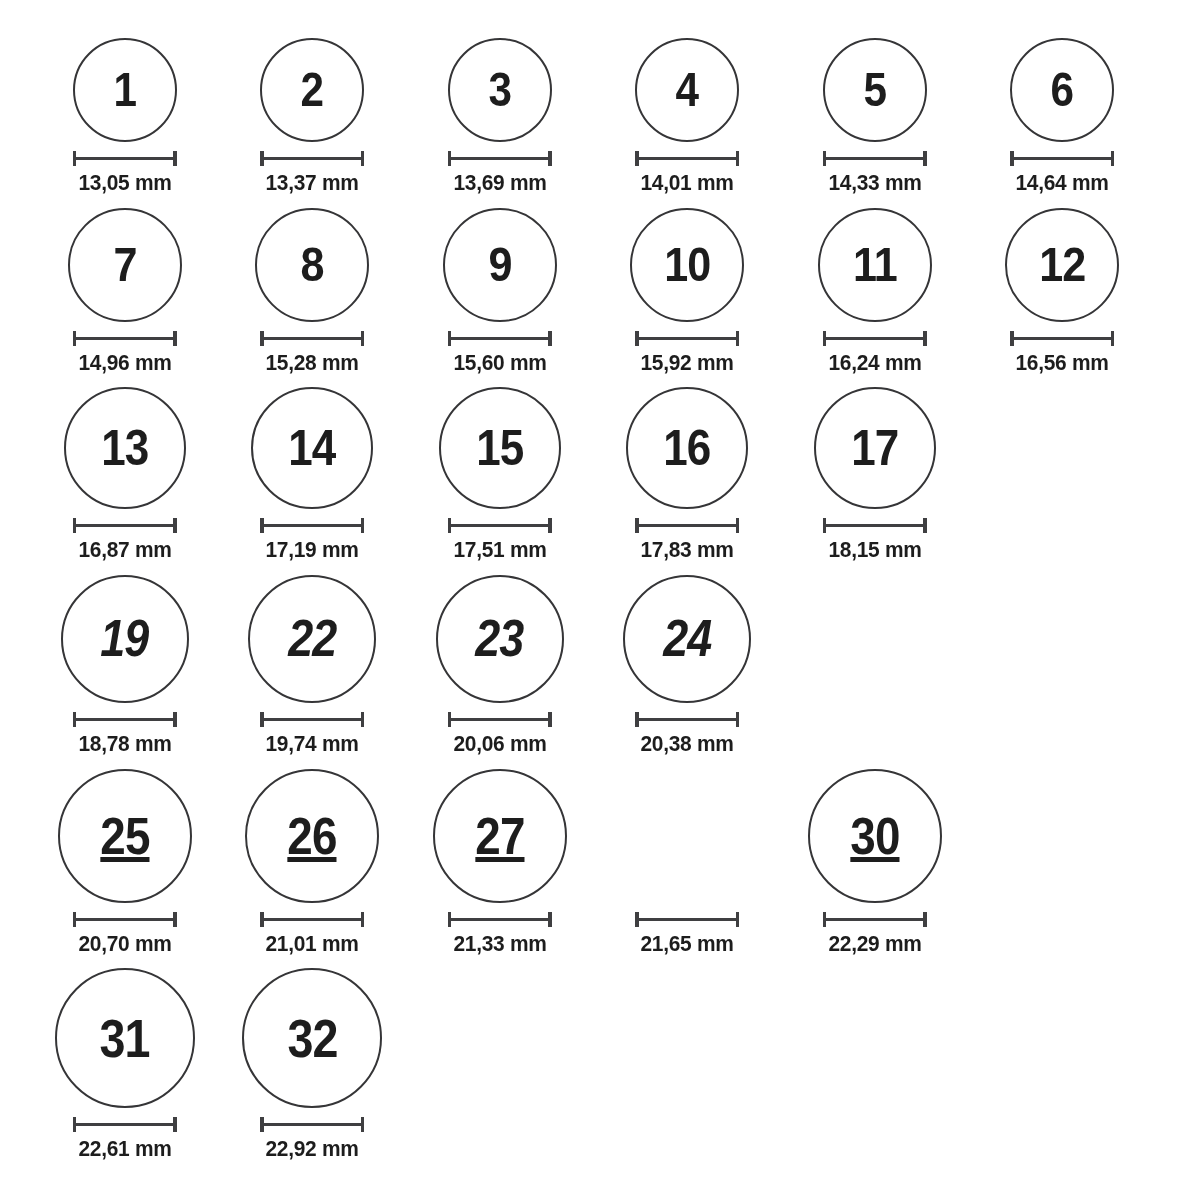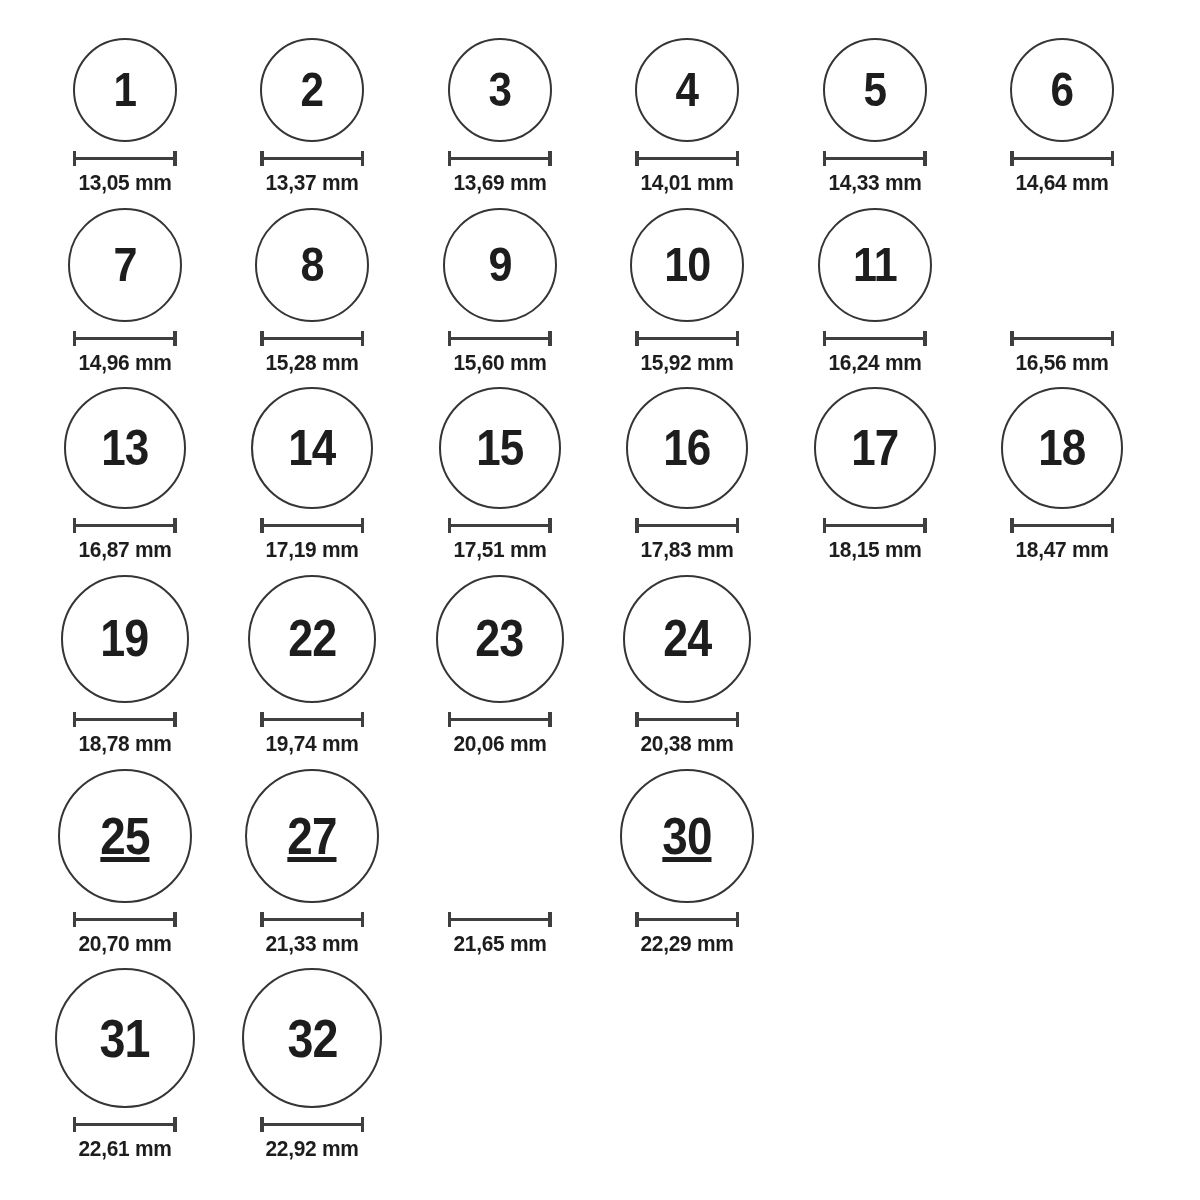--- a/index.html
+++ b/index.html
@@ -79,21 +79,21 @@
     transform: scaleX(0.93);
     white-space: nowrap;
     color: var(--ink);
     line-height: 1.05;
   }
 
   
   .row1 .circle { width: 104px; height: 104px; } .row1 .num { font-size: 48px; }
   .row2 .circle { width: 114px; height: 114px; } .row2 .num { font-size: 49px; }
   .row3 .circle { width: 122px; height: 122px; } .row3 .num { font-size: 50px; }
-  .row4 .circle { width: 128px; height: 128px; } .row4 .num { font-size: 51px; }
+  .row4 .circle { width: 128px; height: 128px; font-style: italic; } .row4 .num { font-size: 51px; }
   .row5 .circle { width: 134px; height: 134px; text-decoration: underline; } .row5 .num { font-size: 52px; }
   .row6 .circle { width: 140px; height: 140px; } .row6 .num { font-size: 53px; }
 </style>
 </head>
 <body>
 
 <div class="chart">
   <div id="grid">
       <div class="row row1">
   <div class="cell">
@@ -223,20 +223,23 @@
     </div>
     <div class="mline">
       <span class="tick left"></span>
       <span class="hbar"></span>
       <span class="tick right"></span>
     </div>
     <div class="label">16,24 mm</div>
   </div>
 
   <div class="cell">
+    <div class="circle">
+      <span class="num">12</span>
+    </div>
     <div class="mline">
       <span class="tick left"></span>
       <span class="hbar"></span>
       <span class="tick right"></span>
     </div>
     <div class="label">16,56 mm</div>
   </div>
 </div>
       <div class="row row3">
   <div class="cell">
@@ -292,31 +295,20 @@
       <span class="num">17</span>
     </div>
     <div class="mline">
       <span class="tick left"></span>
       <span class="hbar"></span>
       <span class="tick right"></span>
     </div>
     <div class="label">18,15 mm</div>
   </div>
 
-  <div class="cell">
-    <div class="circle">
-      <span class="num">18</span>
-    </div>
-    <div class="mline">
-      <span class="tick left"></span>
-      <span class="hbar"></span>
-      <span class="tick right"></span>
-    </div>
-    <div class="label">18,47 mm</div>
-  </div>
 </div>
       <div class="row row4">
   <div class="cell">
     <div class="circle">
       <span class="num">19</span>
     </div>
     <div class="mline">
       <span class="tick left"></span>
       <span class="hbar"></span>
       <span class="tick right"></span>
@@ -368,20 +360,31 @@
       <span class="num">25</span>
     </div>
     <div class="mline">
       <span class="tick left"></span>
       <span class="hbar"></span>
       <span class="tick right"></span>
     </div>
     <div class="label">20,70 mm</div>
   </div>
 
+  <div class="cell">
+    <div class="circle">
+      <span class="num">26</span>
+    </div>
+    <div class="mline">
+      <span class="tick left"></span>
+      <span class="hbar"></span>
+      <span class="tick right"></span>
+    </div>
+    <div class="label">21,01 mm</div>
+  </div>
 
   <div class="cell">
     <div class="circle">
       <span class="num">27</span>
     </div>
     <div class="mline">
       <span class="tick left"></span>
       <span class="hbar"></span>
       <span class="tick right"></span>
     </div>

